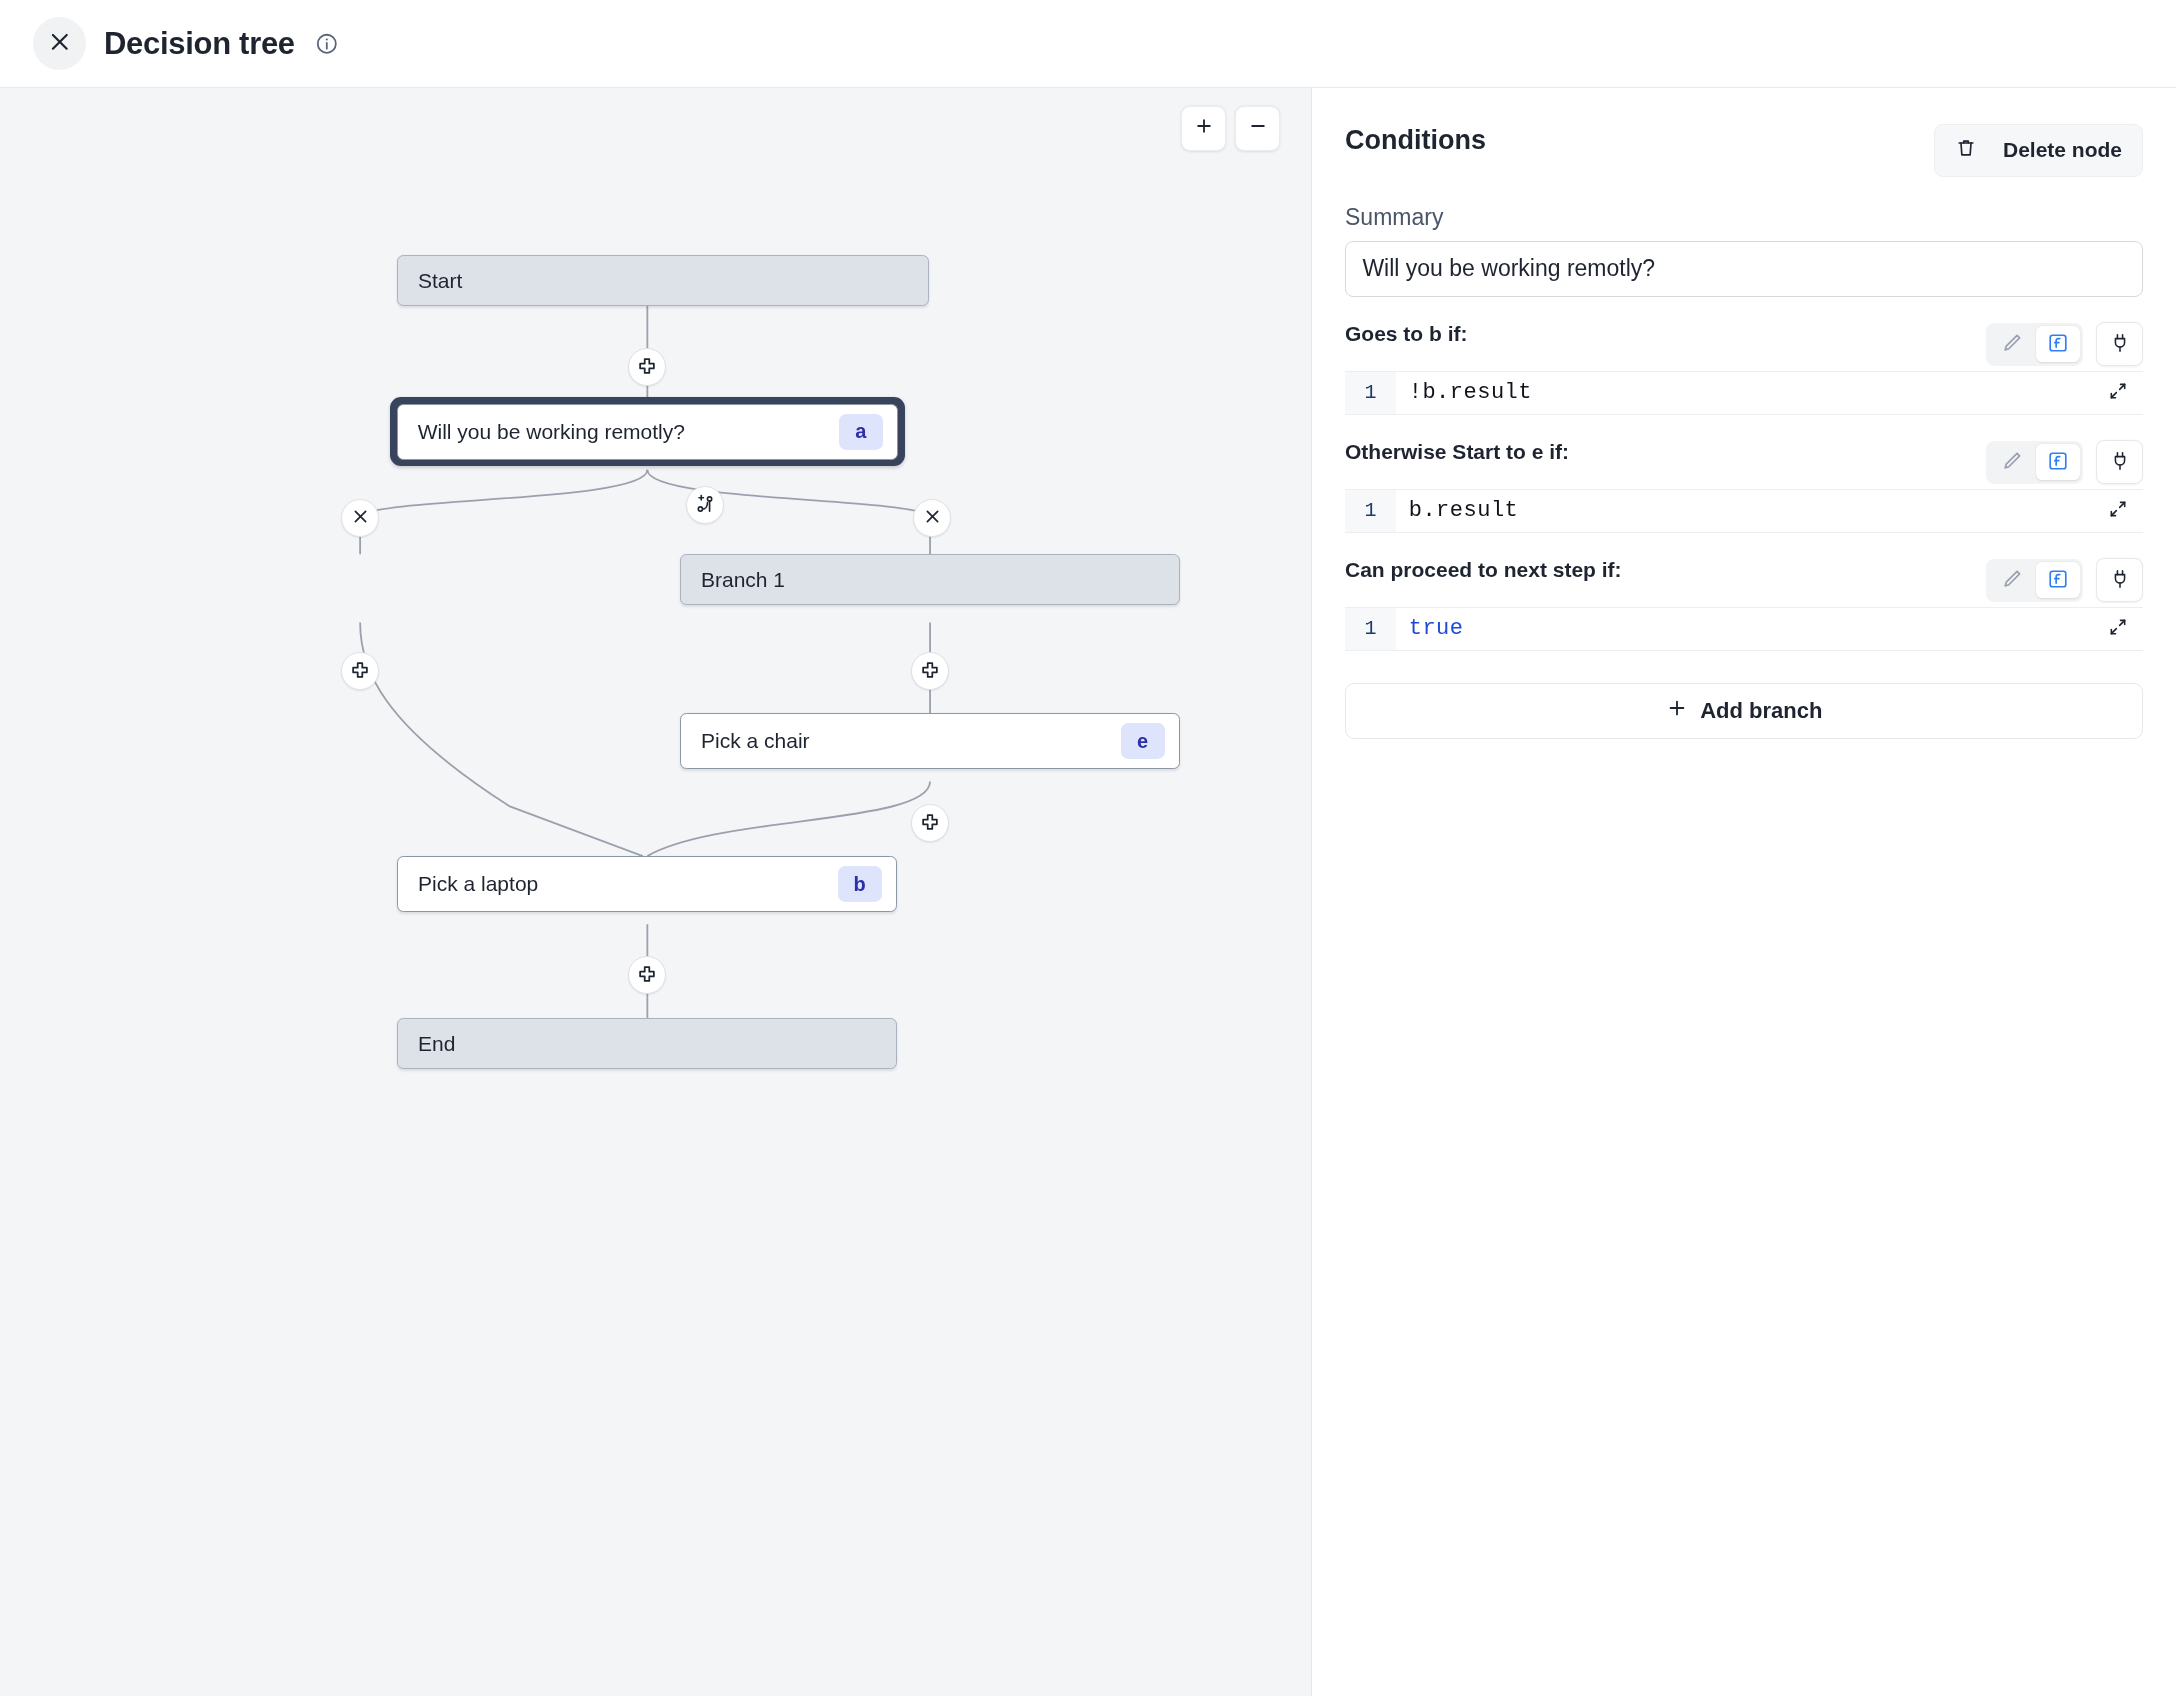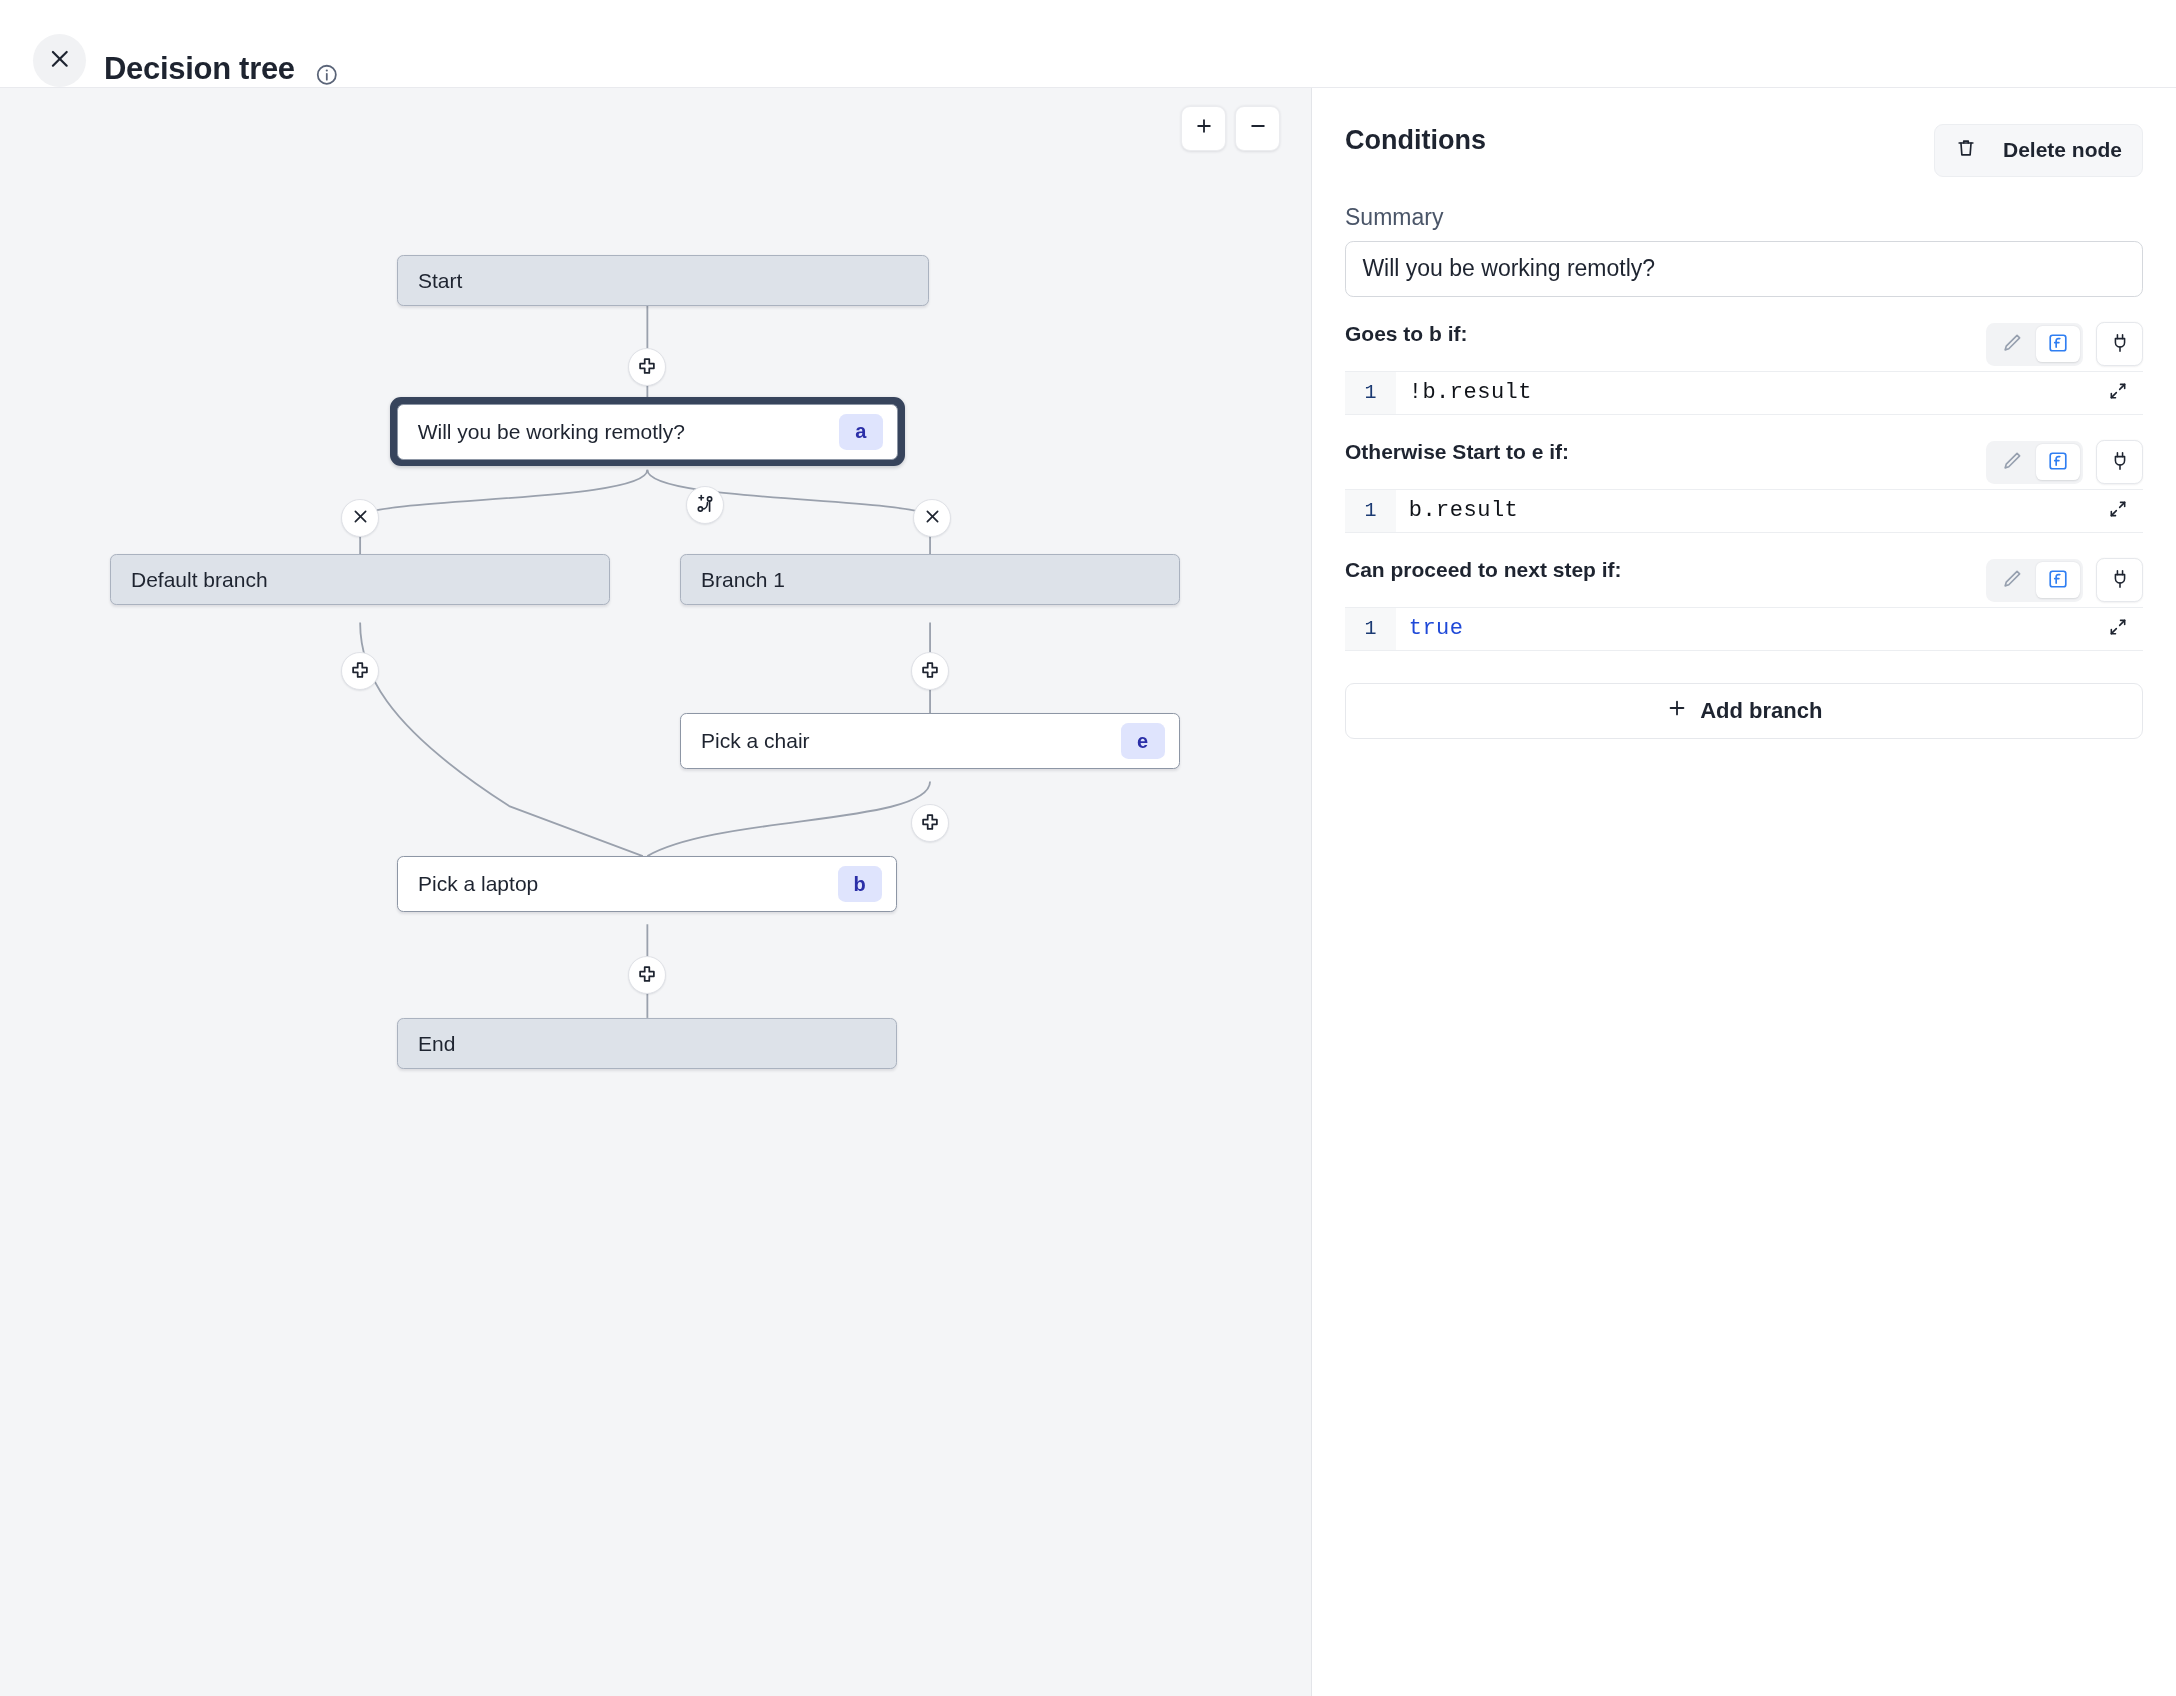--- a/index.html
+++ b/index.html
@@ -14,21 +14,21 @@
   }
 
   
   .app-header {
     position: absolute;
     top: 0; left: 0;
     width: 2177px; height: 88px;
     background: #ffffff;
     border-bottom: 0.9px solid #e9eaee;
     display: flex;
-    align-items: flex-end;
+    align-items: center;
     padding-left: 33px;
     gap: 18px;
   }
   .close-btn {
     width: 53px; height: 53px;
     border-radius: 50%;
     background: #f1f2f4;
     border: none;
     display: flex; align-items: center; justify-content: center;
     cursor: pointer;
@@ -425,23 +425,20 @@
 
       <div class="handle" style="left:913px; top:411px;">
         <span>
           <svg width="19" height="19" viewBox="0 0 24 24" fill="none" stroke="#1e2430" stroke-width="2.1" stroke-linecap="round">
             <line x1="5.5" y1="5.5" x2="18.5" y2="18.5"></line>
               <line x1="18.5" y1="5.5" x2="5.5" y2="18.5"></line>
           </svg>
         </span>
       </div>
 
-      <div class="node node-terminal" style="left:110px; top:466px; width:500px;">
-        <span>Default branch</span>
-      </div>
 
       <div class="node node-terminal" style="left:680px; top:466px; width:500px;">
         <span>Branch 1</span>
       </div>
 
       <div class="handle" style="left:341px; top:564px;">
         <span>
           <svg width="22" height="22" viewBox="0 0 24 24" fill="none" stroke="#1e2430" stroke-width="1.9" stroke-linejoin="round">
             <path d="M9.5,4.5 h5 v5 h5 v5 h-5 v5 h-5 v-5 h-5 v-5 h5 z"></path>
           </svg>

